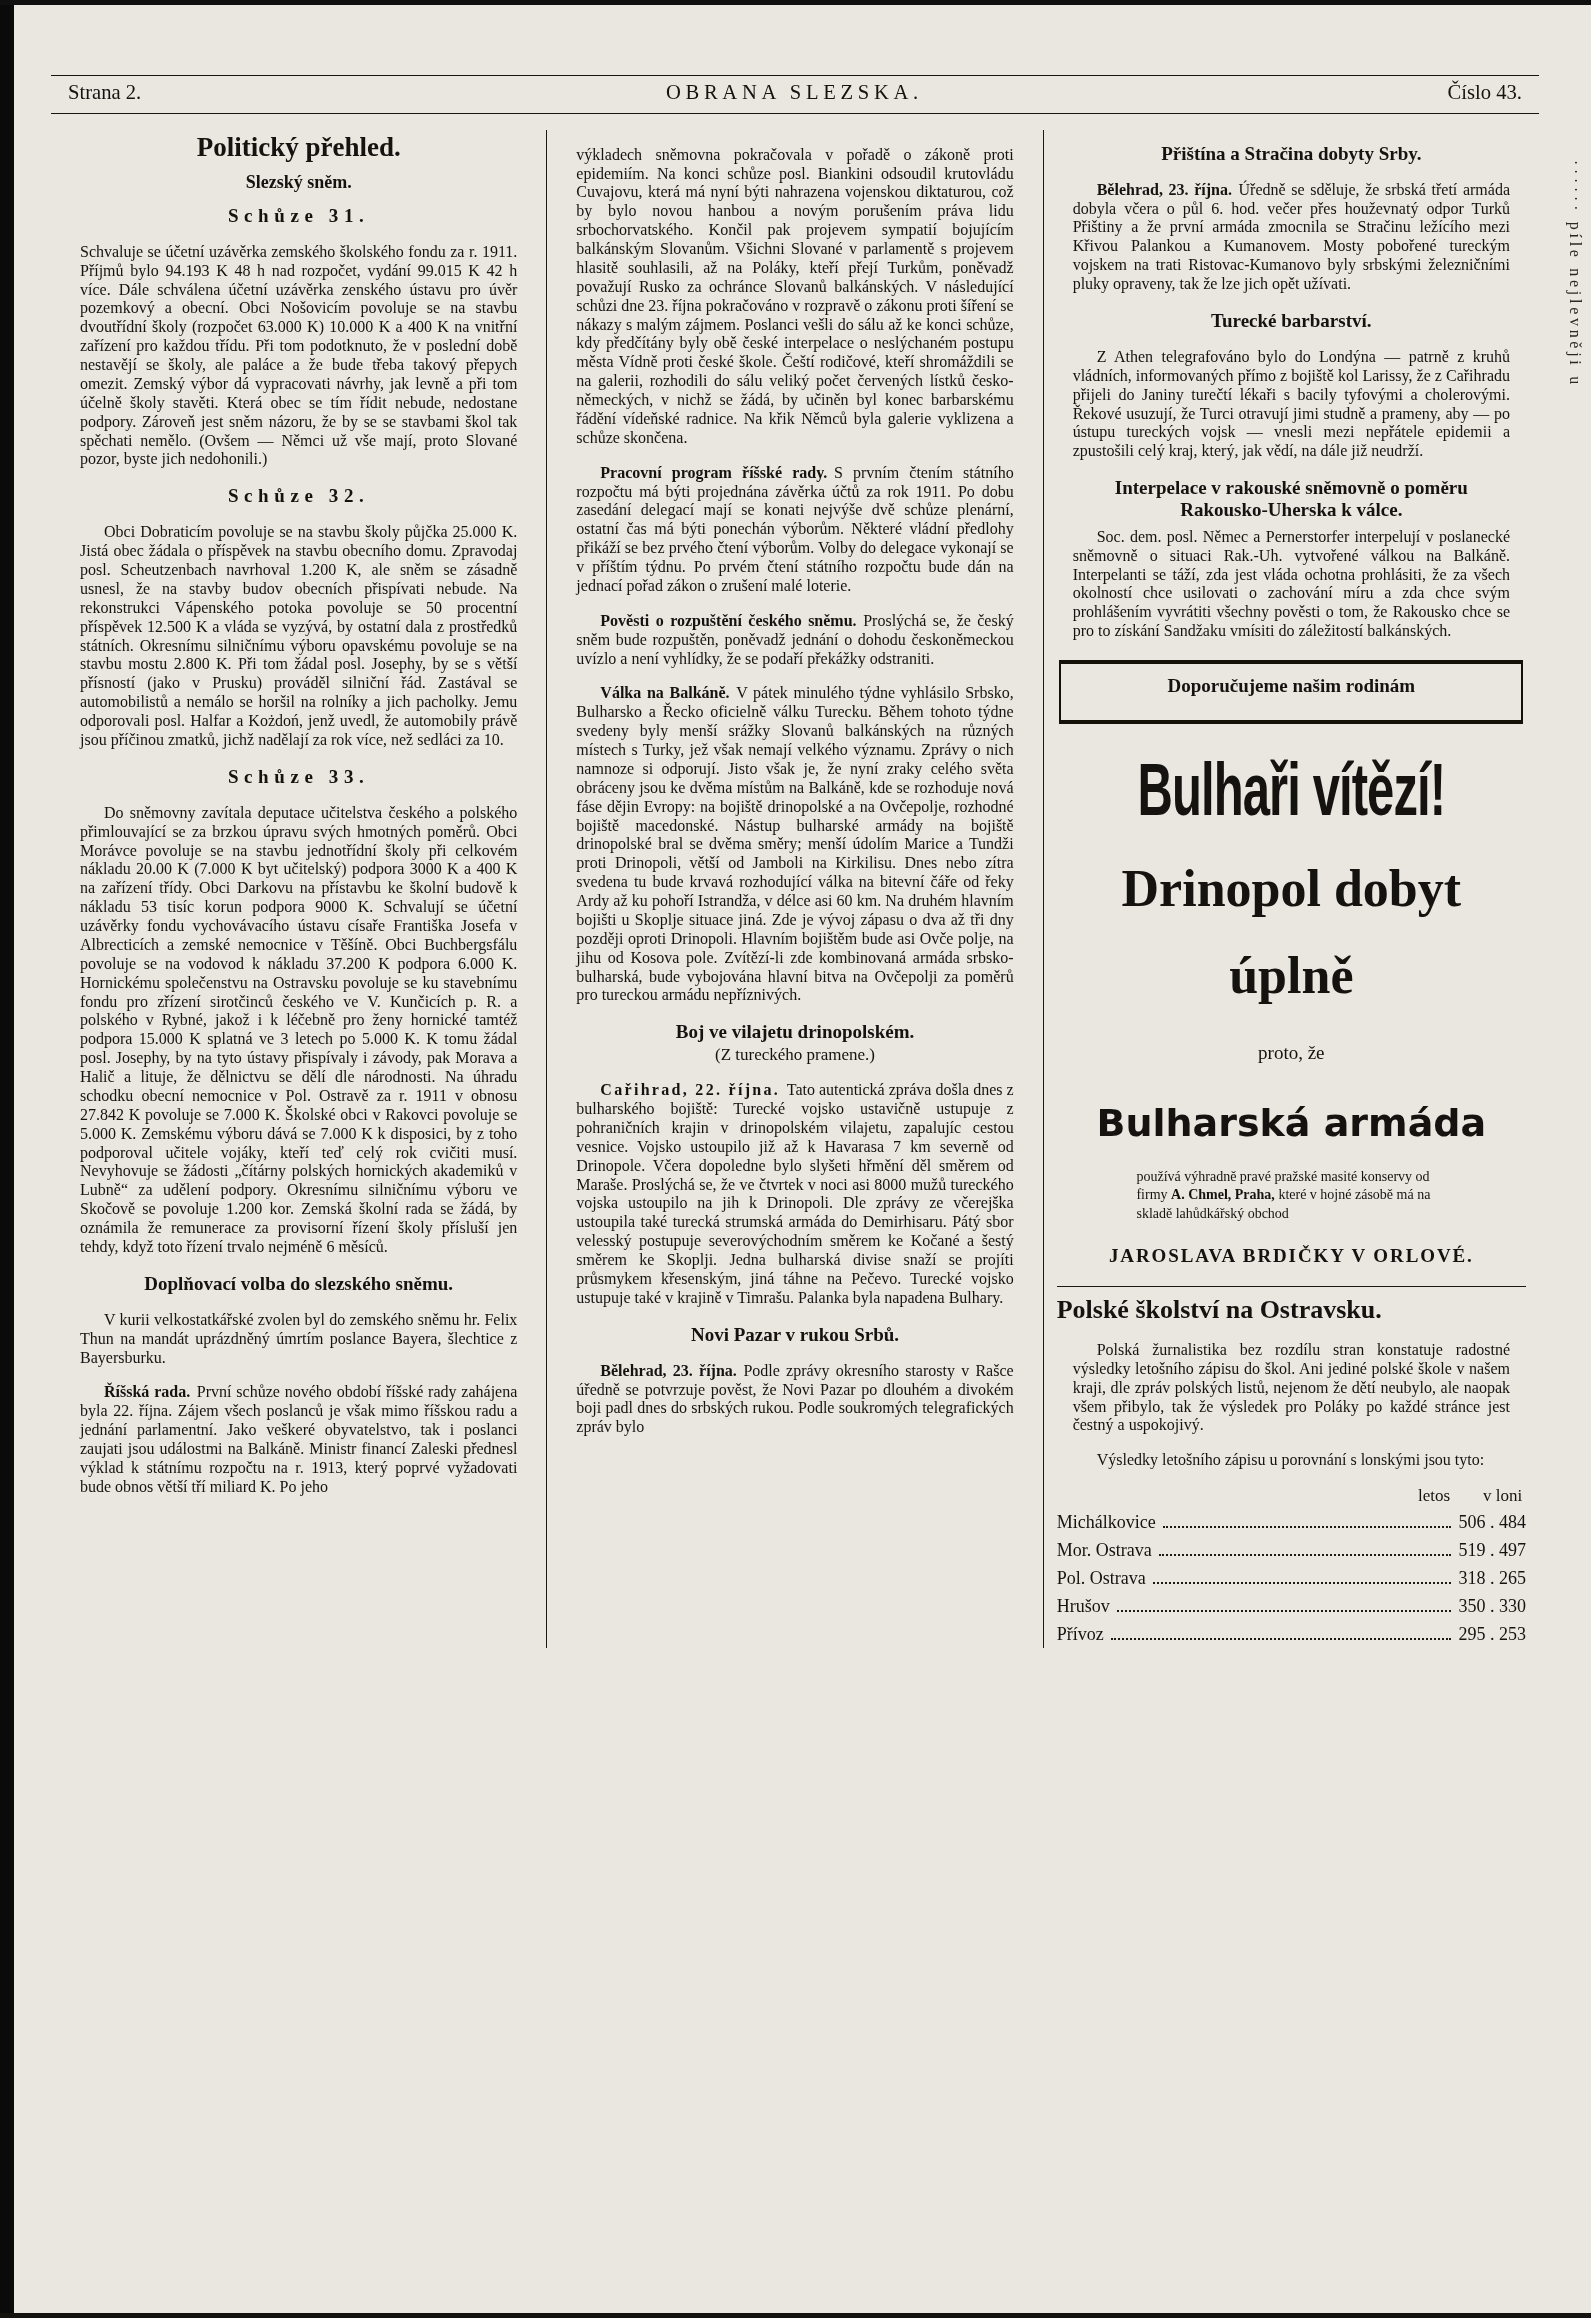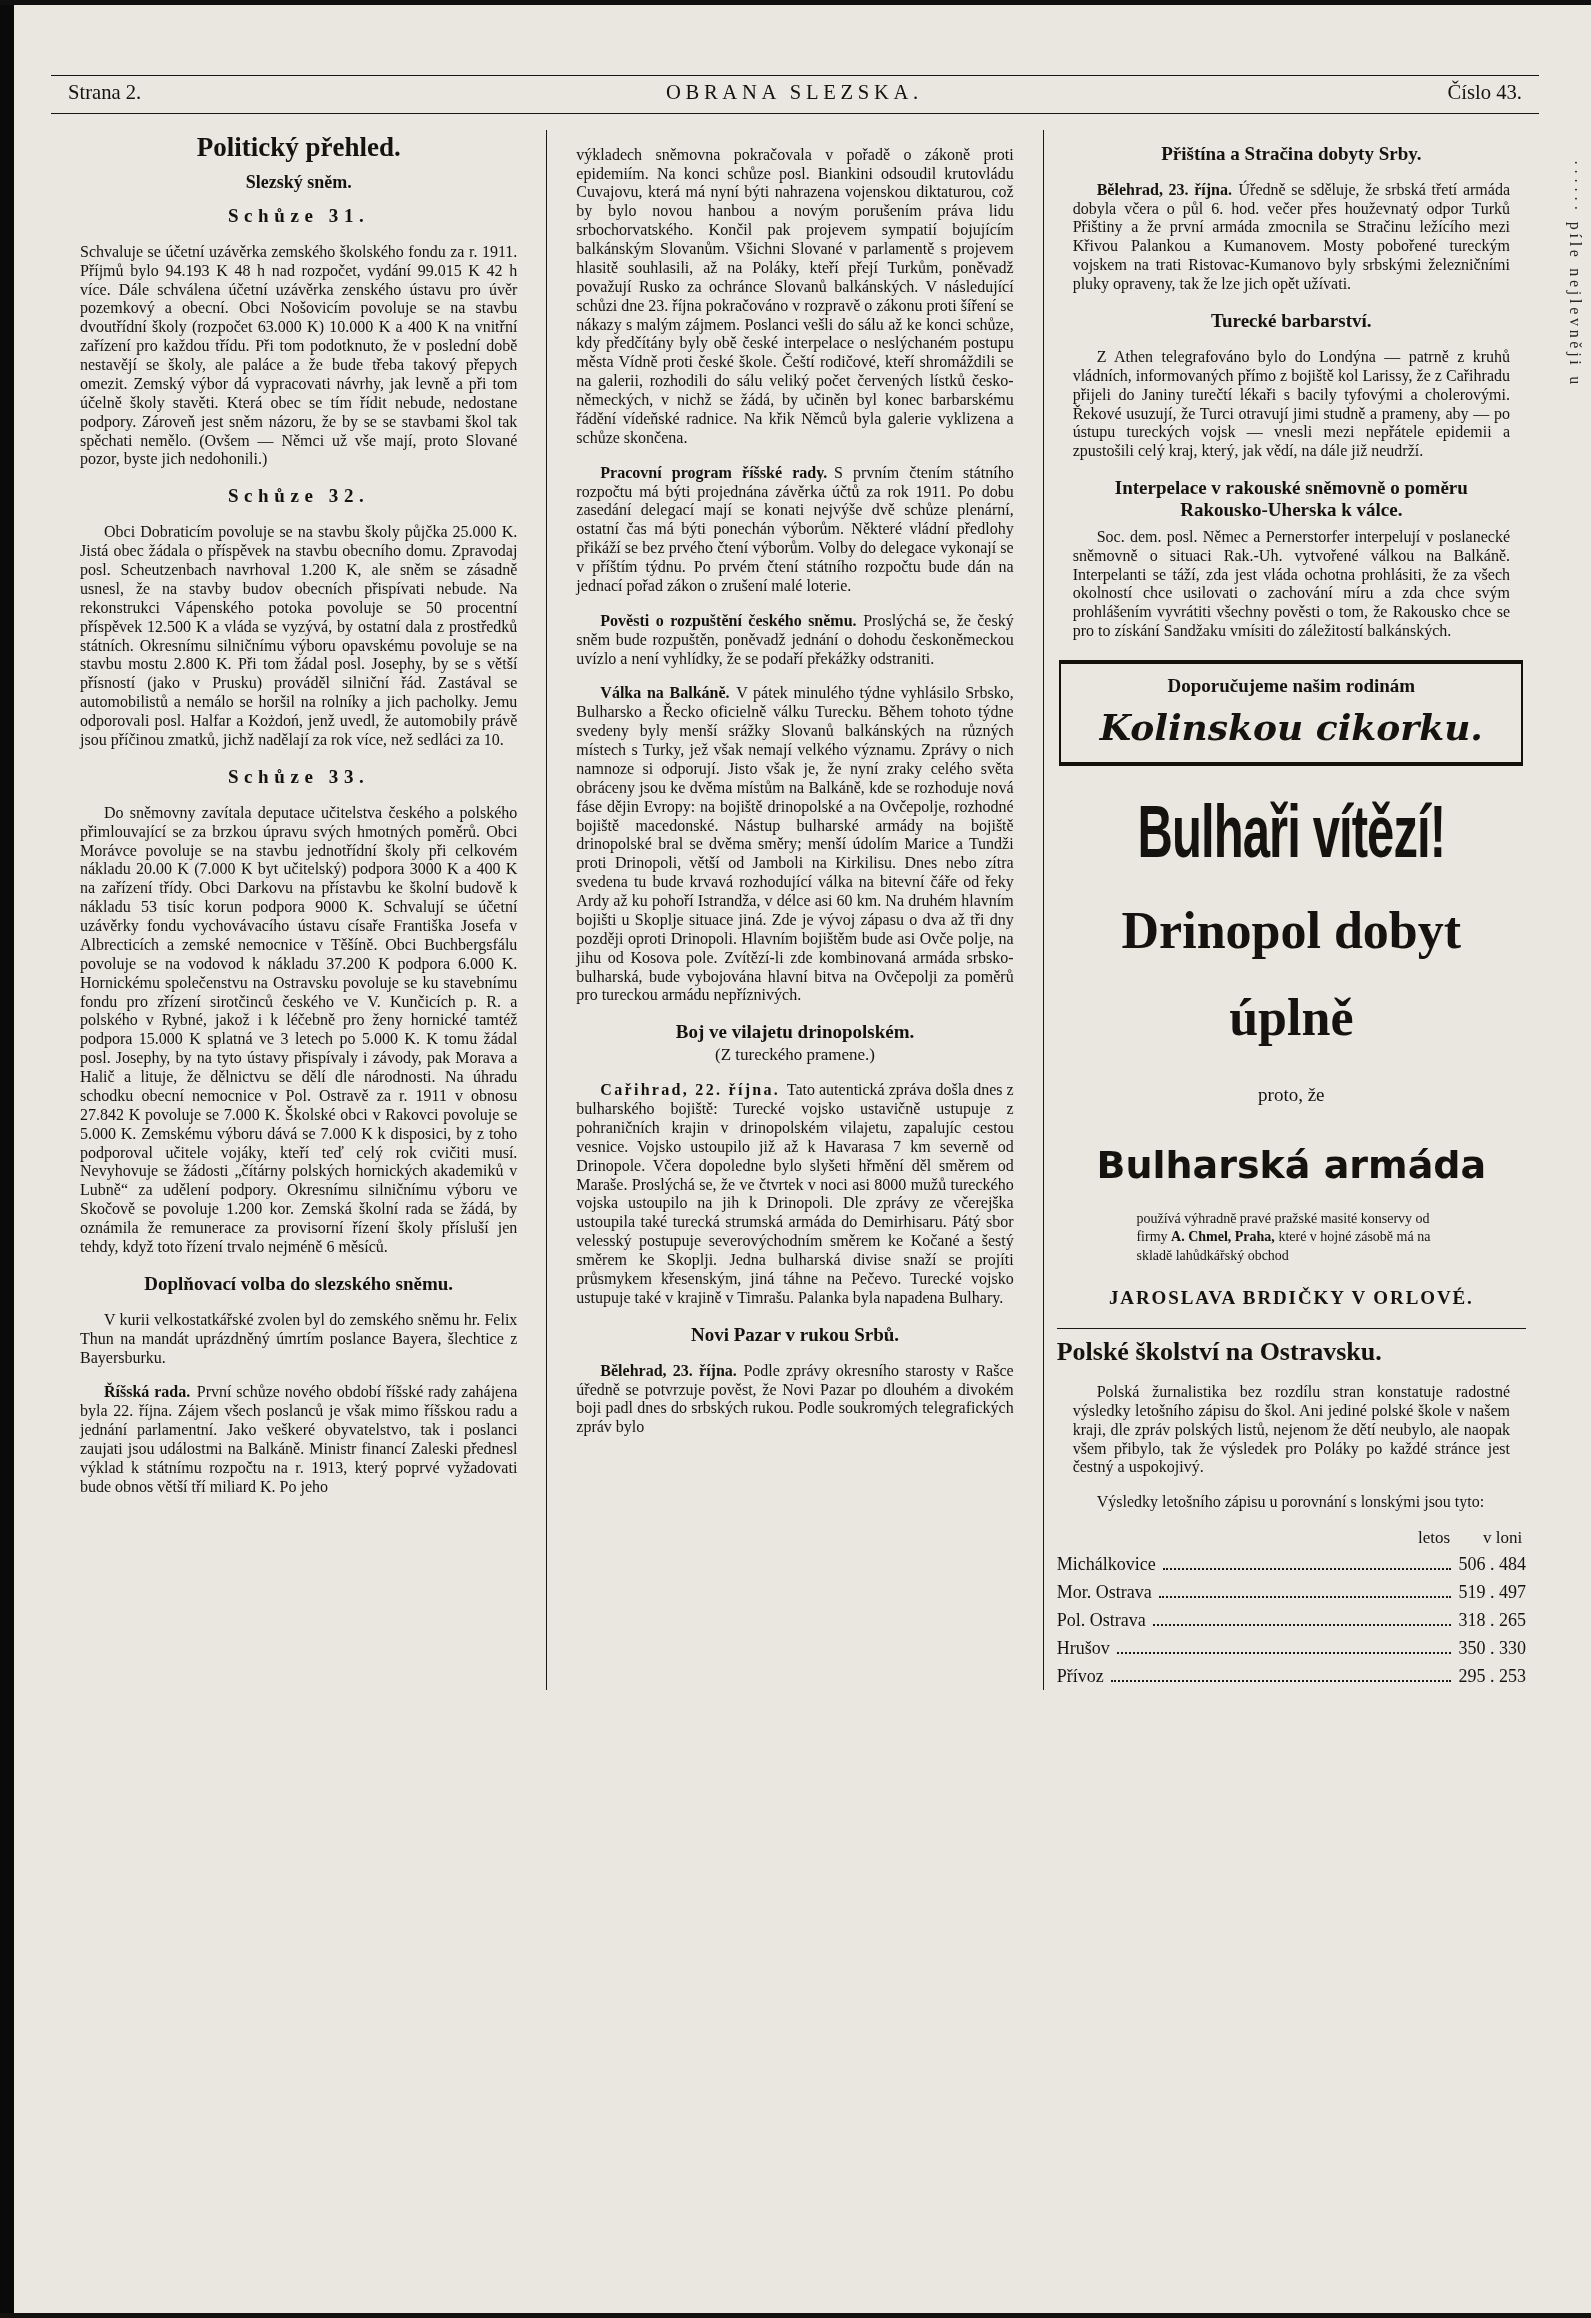--- a/index.html
+++ b/index.html
@@ -135,21 +135,20 @@
 
       <h3 class="h-center">Turecké barbarství.</h3>
       <p class="body">Z Athen telegrafováno bylo do Londýna — patrně z kruhů vládních, informovaných přímo z bojiště kol Larissy, že z Cařihradu přijeli do Janiny turečtí lékaři s bacily tyfovými a cholerovými. Řekové usuzují, že Turci otravují jimi studně a prameny, aby — po ústupu tureckých vojsk — vnesli mezi nepřátele epidemii a zpustošili celý kraj, který, jak vědí, na dále již neudrží.</p>
 
       <h3 class="h-center tight">Interpelace v rakouské sněmovně o poměru</h3>
       <h3 class="h-center tight" style="margin-top:0">Rakousko-Uherska k válce.</h3>
       <p class="body" style="margin-top:6.6px">Soc. dem. posl. Němec a Pernerstorfer interpelují v poslanecké sněmovně o situaci Rak.-Uh. vytvořené válkou na Balkáně. Interpelanti se táží, zda jest vláda ochotna prohlásiti, že za všech okolností chce usilovati o zachování míru a zda chce svým prohlášením vyvrátiti všechny pověsti o tom, že Rakousko chce se pro to získání Sandžaku vmísiti do záležitostí balkánských.</p>
 
       <div class="ad-box">
         <div class="ad-line1">Doporučujeme našim rodinám</div>
-        <div class="ad-line2">Kolinskou cikorku.</div>
       </div>
 
       <div class="headline-bulhari">Bulhaři vítězí!</div>
       <div class="headline-drinopol">Drinopol dobyt</div>
       <div class="headline-uplne">úplně</div>
       <div class="proto-line">proto, že</div>
       <div class="headline-armada">Bulharská armáda</div>
 
       <p class="ad-note"><span>používá výhradně pravé pražské masité konservy od firmy </span><b>A. Chmel, Praha,</b><span> které v hojné zásobě má na skladě lahůdkářský obchod</span></p>
 

